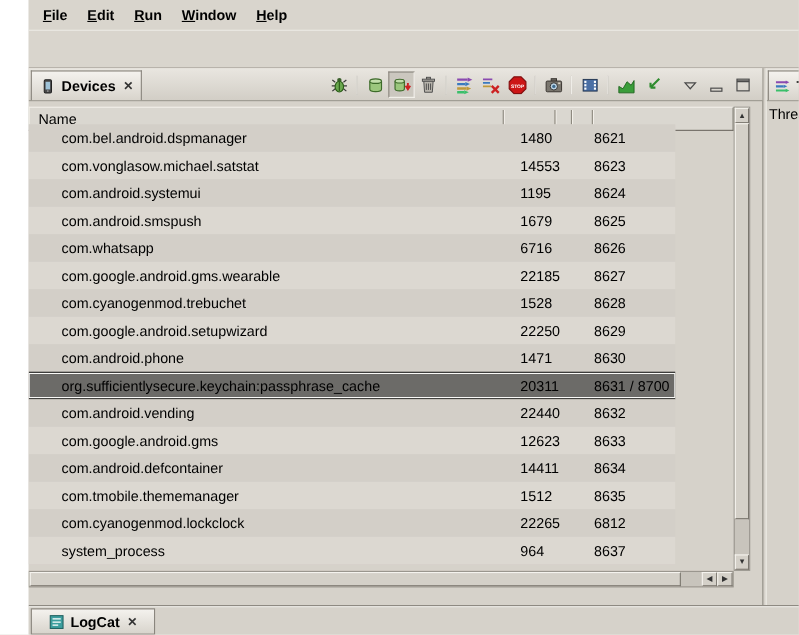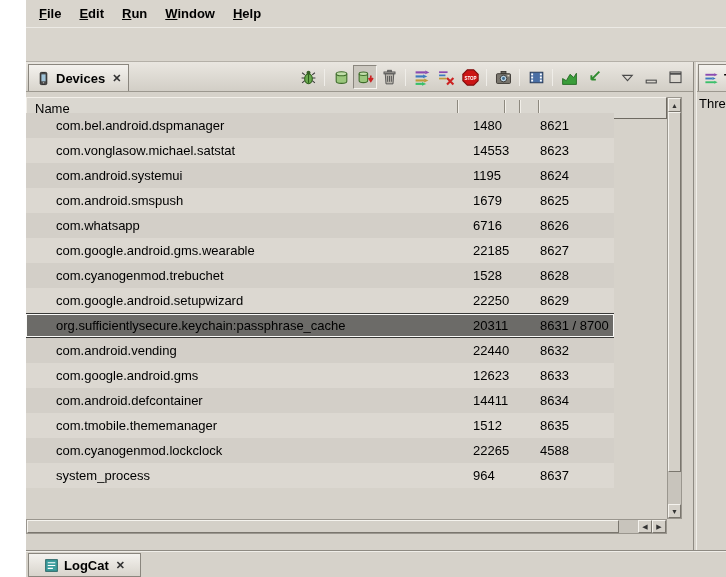--- a/index.html
+++ b/index.html
@@ -294,20 +294,25 @@
             <div class="trow even">
     <span class="cell name">com.cyanogenmod.trebuchet</span>
     <span class="cell pid">1528</span>
     <span class="cell port">8628</span>
   </div>
             <div class="trow odd">
     <span class="cell name">com.google.android.setupwizard</span>
     <span class="cell pid">22250</span>
     <span class="cell port">8629</span>
   </div>
+            <div class="trow even">
+    <span class="cell name">com.android.phone</span>
+    <span class="cell pid">1471</span>
+    <span class="cell port">8630</span>
+  </div>
             <div class="trow odd selected">
     <span class="cell name">org.sufficientlysecure.keychain:passphrase_cache</span>
     <span class="cell pid">20311</span>
     <span class="cell port">8631 / 8700</span>
   </div>
             <div class="trow even">
     <span class="cell name">com.android.vending</span>
     <span class="cell pid">22440</span>
     <span class="cell port">8632</span>
   </div>
@@ -322,21 +327,21 @@
     <span class="cell port">8634</span>
   </div>
             <div class="trow odd">
     <span class="cell name">com.tmobile.thememanager</span>
     <span class="cell pid">1512</span>
     <span class="cell port">8635</span>
   </div>
             <div class="trow even">
     <span class="cell name">com.cyanogenmod.lockclock</span>
     <span class="cell pid">22265</span>
-    <span class="cell port">4588</span>
+    <span class="cell port">6812</span>
   </div>
             <div class="trow odd">
     <span class="cell name">system_process</span>
     <span class="cell pid">964</span>
     <span class="cell port">8637</span>
   </div>
           </div>
 
         <div class="vscroll">
           <div class="sbtn up">▲</div>

